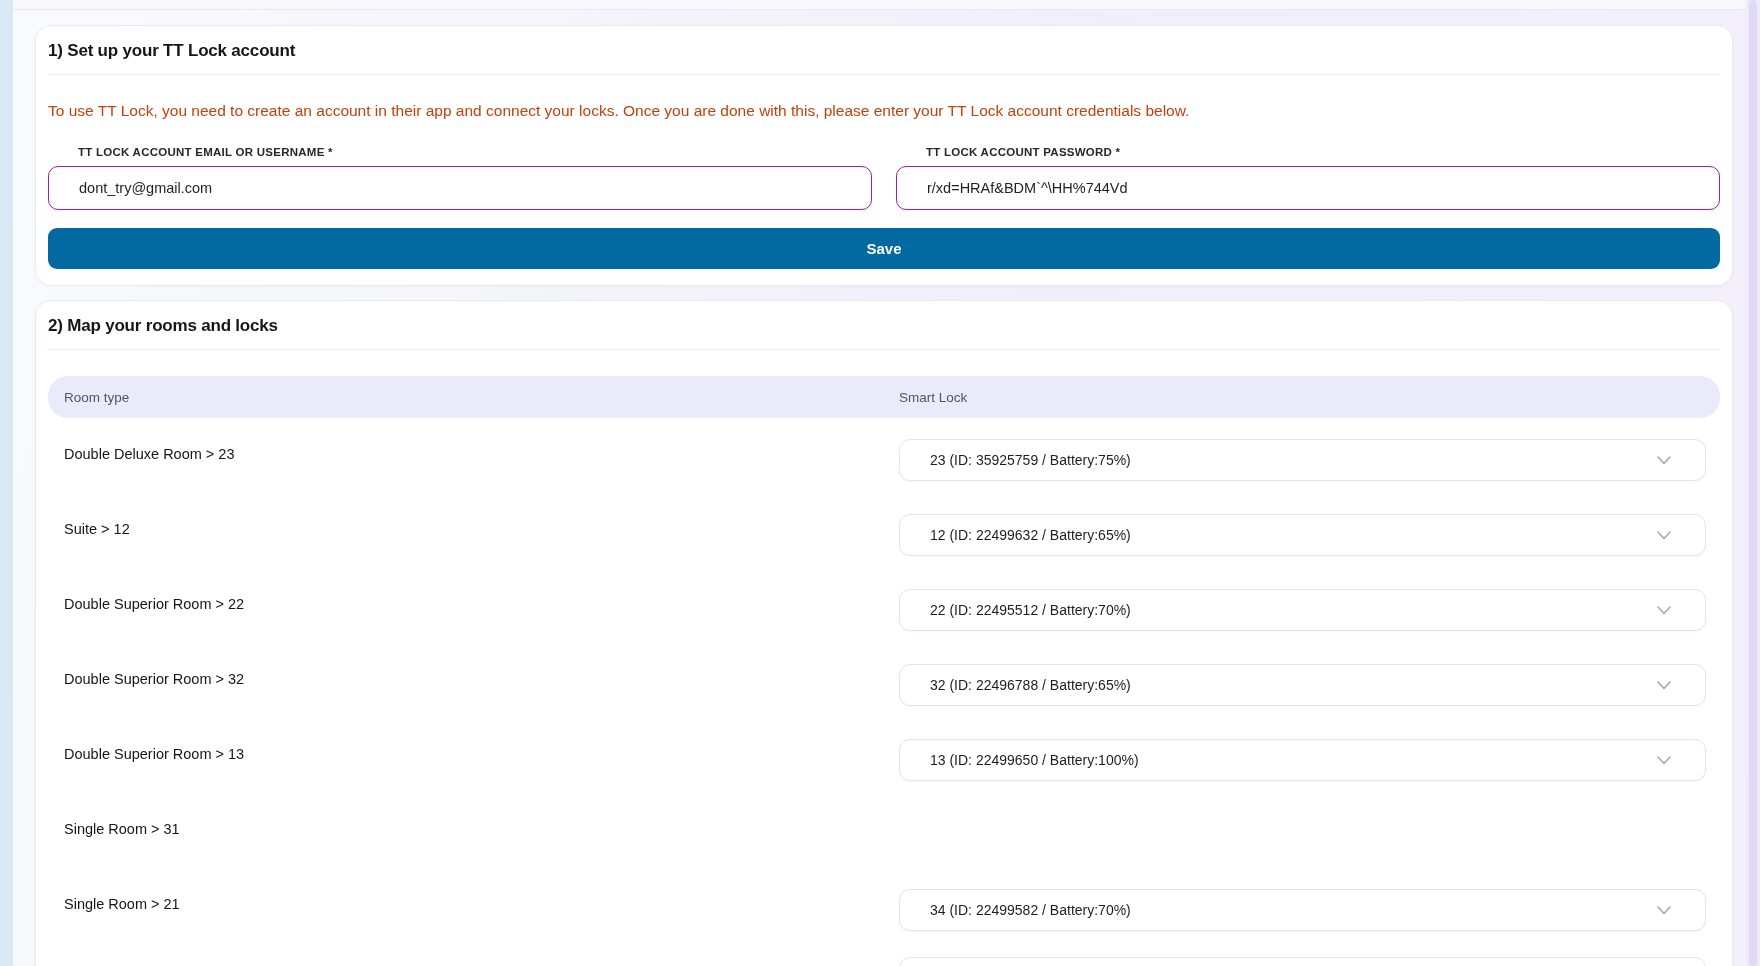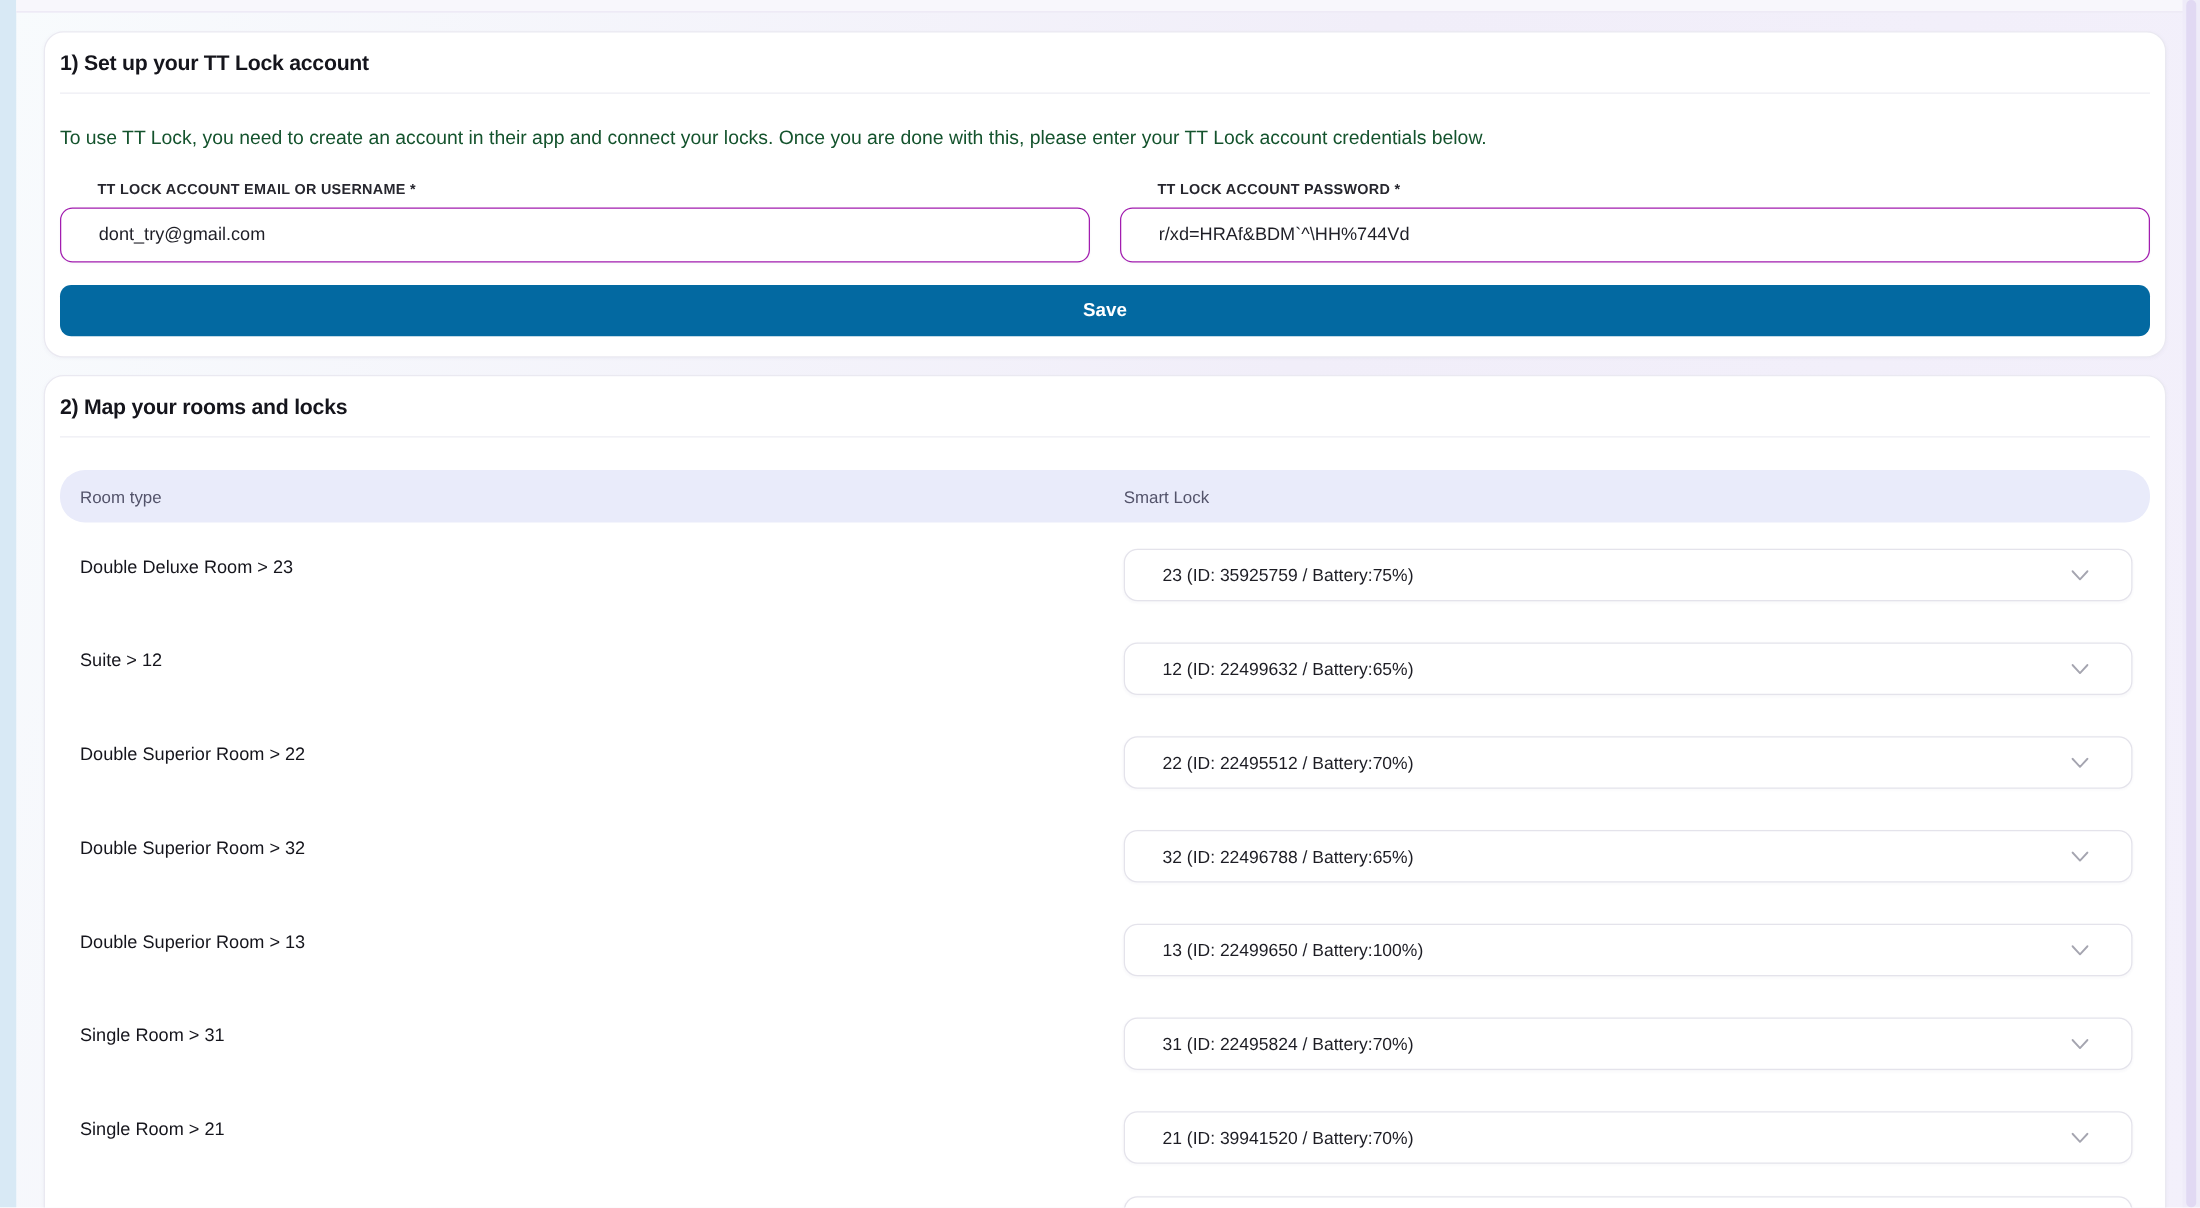--- a/index.html
+++ b/index.html
@@ -44,21 +44,21 @@
   .card + .card { margin-top: 14px; }
   .card-head { padding: 15px 28px 13px 12px; }
   .card-title {
     font-size: 17px; font-weight: 700; color: #15151c;
     letter-spacing: -0.2px;
   }
   .divider { height: 1px; background: #ededf3; margin: 0 12px; }
 
   
   .card1-body { padding: 12px 12px 16px 12px; }
-  .description { font-size: 15.5px; color: #14532d; margin: 14px 0 26px 0; line-height: 1.25; }
+  .description { font-size: 15.5px; color: #c2410c; margin: 14px 0 26px 0; line-height: 1.25; }
   .fields { display: flex; gap: 24px; }
   .field { flex: 1; min-width: 0; }
   .field-label {
     display: block; margin: 0 0 8px 30px;
     font-size: 11.5px; font-weight: 700; color: #26262e;
     letter-spacing: 0.25px;
   }
   .text-input {
     width: 100%; height: 44px;
     border: 1px solid #a21caf; border-radius: 10px;
@@ -209,34 +209,26 @@
       <span class="chevron">
         <svg width="14" height="9" viewBox="0 0 14 9">
                   <polyline points="1,1 7,7.5 13,1" fill="none" stroke="#a5a5b0" stroke-width="1.5" stroke-linecap="round" stroke-linejoin="round"></polyline>
                 </svg>
       </span>
     </div>
   </div>
 
   <div class="mapping-row">
     <div class="room-label">Single Room &gt; 31</div>
-    <div class="lock-select">
-      <span>31 (ID: 22495824 / Battery:70%)</span>
-      <span class="chevron">
-        <svg width="14" height="9" viewBox="0 0 14 9">
-                  <polyline points="1,1 7,7.5 13,1" fill="none" stroke="#a5a5b0" stroke-width="1.5" stroke-linecap="round" stroke-linejoin="round"></polyline>
-                </svg>
-      </span>
-    </div>
   </div>
 
   <div class="mapping-row">
     <div class="room-label">Single Room &gt; 21</div>
     <div class="lock-select">
-      <span>21 (ID: 39941520 / Battery:70%)</span>
+      <span>34 (ID: 22499582 / Battery:70%)</span>
       <span class="chevron">
         <svg width="14" height="9" viewBox="0 0 14 9">
                   <polyline points="1,1 7,7.5 13,1" fill="none" stroke="#a5a5b0" stroke-width="1.5" stroke-linecap="round" stroke-linejoin="round"></polyline>
                 </svg>
       </span>
     </div>
   </div>
 </div>
       <div class="partial-row">
         <div class="room-spacer"></div>

